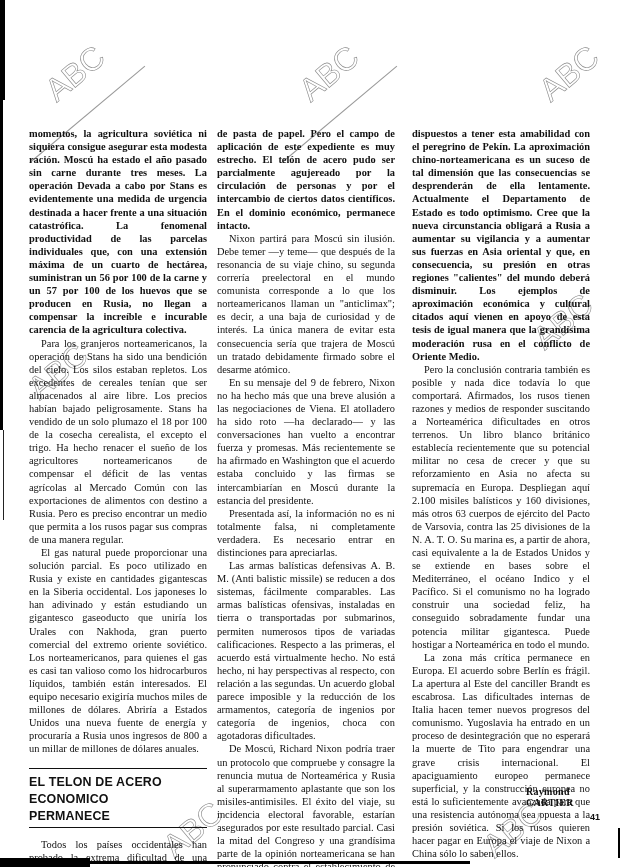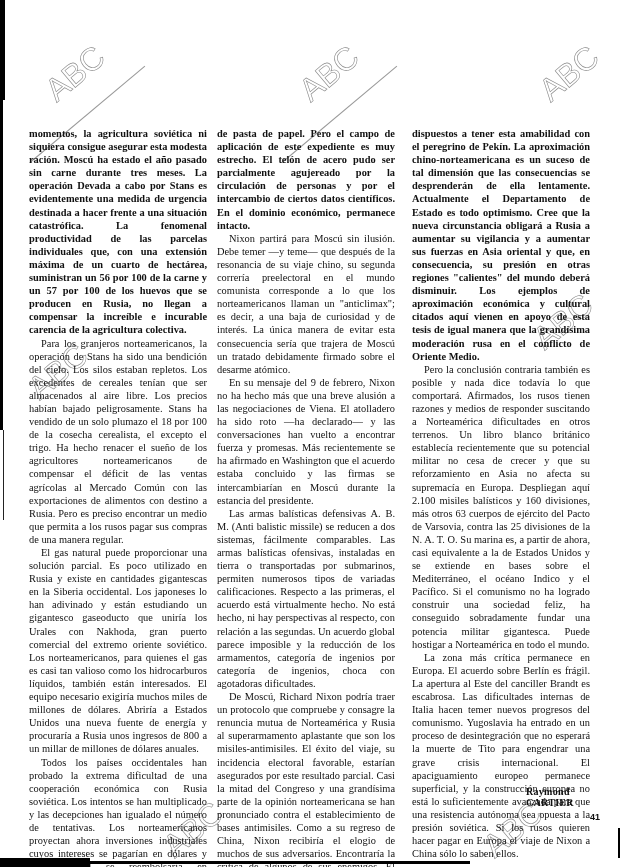--- a/index.html
+++ b/index.html
@@ -59,27 +59,32 @@
 <div class="watermark" style="left:556px;top:72px;">ABC</div>
 <div class="watermark" style="left:45px;top:370px;">ABC</div>
 <div class="watermark" style="left:550px;top:320px;">ABC</div>
 <div class="watermark" style="left:180px;top:828px;">ABC</div>
 <div class="watermark" style="left:500px;top:828px;">ABC</div>
 
 <div class="col col1">
   <p class="first">momentos, la agricultura soviética ni siquiera consigue asegurar esta modesta ración. Moscú ha estado el año pasado sin carne durante tres meses. La operación Devada a cabo por Stans es evidentemente una medida de urgencia destinada a hacer frente a una situación catastrófica. La fenomenal productividad de las parcelas individuales que, con una extensión máxima de un cuarto de hectárea, suministran un 56 por 100 de la carne y un 57 por 100 de los huevos que se producen en Rusia, no llegan a compensar la increíble e incurable carencia de la agricultura colectiva.</p>
   <p>Para los granjeros norteamericanos, la operación de Stans ha sido una bendición del cielo. Los silos estaban repletos. Los excedentes de cereales tenían que ser almacenados al aire libre. Los precios habían bajado peligrosamente. Stans ha vendido de un solo plumazo el 18 por 100 de la cosecha cerealista, el excepto el trigo. Ha hecho renacer el sueño de los agricultores norteamericanos de compensar el déficit de las ventas agrícolas al Mercado Común con las exportaciones de alimentos con destino a Rusia. Pero es preciso encontrar un medio que permita a los rusos pagar sus compras de una manera regular.</p>
   <p>El gas natural puede proporcionar una solución parcial. Es poco utilizado en Rusia y existe en cantidades gigantescas en la Siberia occidental. Los japoneses lo han adivinado y están estudiando un gigantesco gaseoducto que uniría los Urales con Nakhoda, gran puerto comercial del extremo oriente soviético. Los norteamericanos, para quienes el gas es casi tan valioso como los hidrocarburos líquidos, también están interesados. El equipo necesario exigiría muchos miles de millones de dólares. Abriría a Estados Unidos una nueva fuente de energía y procuraría a Rusia unos ingresos de 800 a un millar de millones de dólares anuales.</p>
+  <div class="headline">
+    <div>EL TELON DE ACERO</div>
+    <div>ECONOMICO PERMANECE</div>
+  </div>
   <p>Todos los países occidentales han probado la extrema dificultad de una cooperación económica con Rusia soviética. Los intentos se han multiplicado y las decepciones han igualado el número de tentativas. Los norteamericanos proyectan ahora inversiones industriales cuyos intereses se pagarían en dólares y cuyo capital se reembolsaría en mercancías. La primera experiencia se hará probablemente con una fábrica</p>
 </div>
 
 <div class="col col2">
   <p class="first">de pasta de papel. Pero el campo de aplicación de este expediente es muy estrecho. El telón de acero pudo ser parcialmente agujereado por la circulación de personas y por el intercambio de ciertos datos científicos. En el dominio económico, permanece intacto.</p>
   <p>Nixon partirá para Moscú sin ilusión. Debe temer —y teme— que después de la resonancia de su viaje chino, su segunda correría preelectoral en el mundo comunista corresponde a lo que los norteamericanos llaman un "anticlimax"; es decir, a una baja de curiosidad y de interés. La única manera de evitar esta consecuencia sería que trajera de Moscú un tratado debidamente firmado sobre el desarme atómico.</p>
   <p>En su mensaje del 9 de febrero, Nixon no ha hecho más que una breve alusión a las negociaciones de Viena. El atolladero ha sido roto —ha declarado— y las conversaciones han vuelto a encontrar fuerza y promesas. Más recientemente se ha afirmado en Washington que el acuerdo estaba concluido y las firmas se intercambiarían en Moscú durante la estancia del presidente.</p>
+  <p>Presentada así, la información no es ni totalmente falsa, ni completamente verdadera. Es necesario entrar en distinciones para apreciarlas.</p>
   <p>Las armas balísticas defensivas A. B. M. (Anti balistic missile) se reducen a dos sistemas, fácilmente comparables. Las armas balísticas ofensivas, instaladas en tierra o transportadas por submarinos, permiten numerosos tipos de variadas calificaciones. Respecto a las primeras, el acuerdo está virtualmente hecho. No está hecho, ni hay perspectivas al respecto, con relación a las segundas. Un acuerdo global parece imposible y la reducción de los armamentos, categoría de ingenios por categoría de ingenios, choca con agotadoras dificultades.</p>
   <p>De Moscú, Richard Nixon podría traer un protocolo que compruebe y consagre la renuncia mutua de Norteamérica y Rusia al superarmamento aplastante que son los misiles-antimisiles. El éxito del viaje, su incidencia electoral favorable, estarían asegurados por este resultado parcial. Casi la mitad del Congreso y una grandísima parte de la opinión norteamericana se han pronunciado contra el establecimiento de bases antimisiles. Como a su regreso de China, Nixon recibiría el elogio de muchos de sus adversarios. Encontraría la crítica de algunos de sus enemigos. El balance sería indudablemente a su favor. Queda por saber, si los rusos están</p>
 </div>
 
 <div class="col col3">
   <p class="first">dispuestos a tener esta amabilidad con el peregrino de Pekín. La aproximación chino-norteamericana es un suceso de tal dimensión que las consecuencias se desprenderán de ella lentamente. Actualmente el Departamento de Estado es todo optimismo. Cree que la nueva circunstancia obligará a Rusia a aumentar su vigilancia y a aumentar sus fuerzas en Asia oriental y que, en consecuencia, su presión en otras regiones "calientes" del mundo deberá disminuir. Los ejemplos de aproximación económica y cultural citados aquí vienen en apoyo de esta tesis de igual manera que la grandísima moderación rusa en el conflicto de Oriente Medio.</p>
   <p>Pero la conclusión contraria también es posible y nada dice todavía lo que comportará. Afirmados, los rusos tienen razones y medios de responder suscitando a Norteamérica dificultades en otros terrenos. Un libro blanco británico establecía recientemente que su potencial militar no cesa de crecer y que su reforzamiento en Asia no afecta su supremacía en Europa. Despliegan aquí 2.100 misiles balísticos y 160 divisiones, más otros 63 cuerpos de ejército del Pacto de Varsovia, contra las 25 divisiones de la N. A. T. O. Su marina es, a partir de ahora, casi equivalente a la de Estados Unidos y se extiende en bases sobre el Mediterráneo, el océano Indico y el Pacífico. Si el comunismo no ha logrado construir una sociedad feliz, ha conseguido sobradamente fundar una potencia militar gigantesca. Puede hostigar a Norteamérica en todo el mundo.</p>
   <p>La zona más crítica permanece en Europa. El acuerdo sobre Berlín es frágil. La apertura al Este del canciller Brandt es escabrosa. Las dificultades internas de Italia hacen temer nuevos progresos del comunismo. Yugoslavia ha entrado en un proceso de desintegración que no esperará la muerte de Tito para engendrar una grave crisis internacional. El apaciguamiento europeo permanece superficial, y la construcción europea no está lo suficientemente avanzada para que una resistencia autónoma sea opuesta a la presión soviética. Si los rusos quieren hacer pagar en Europa el viaje de Nixon a China sólo lo saben ellos.</p>
 </div>
 

